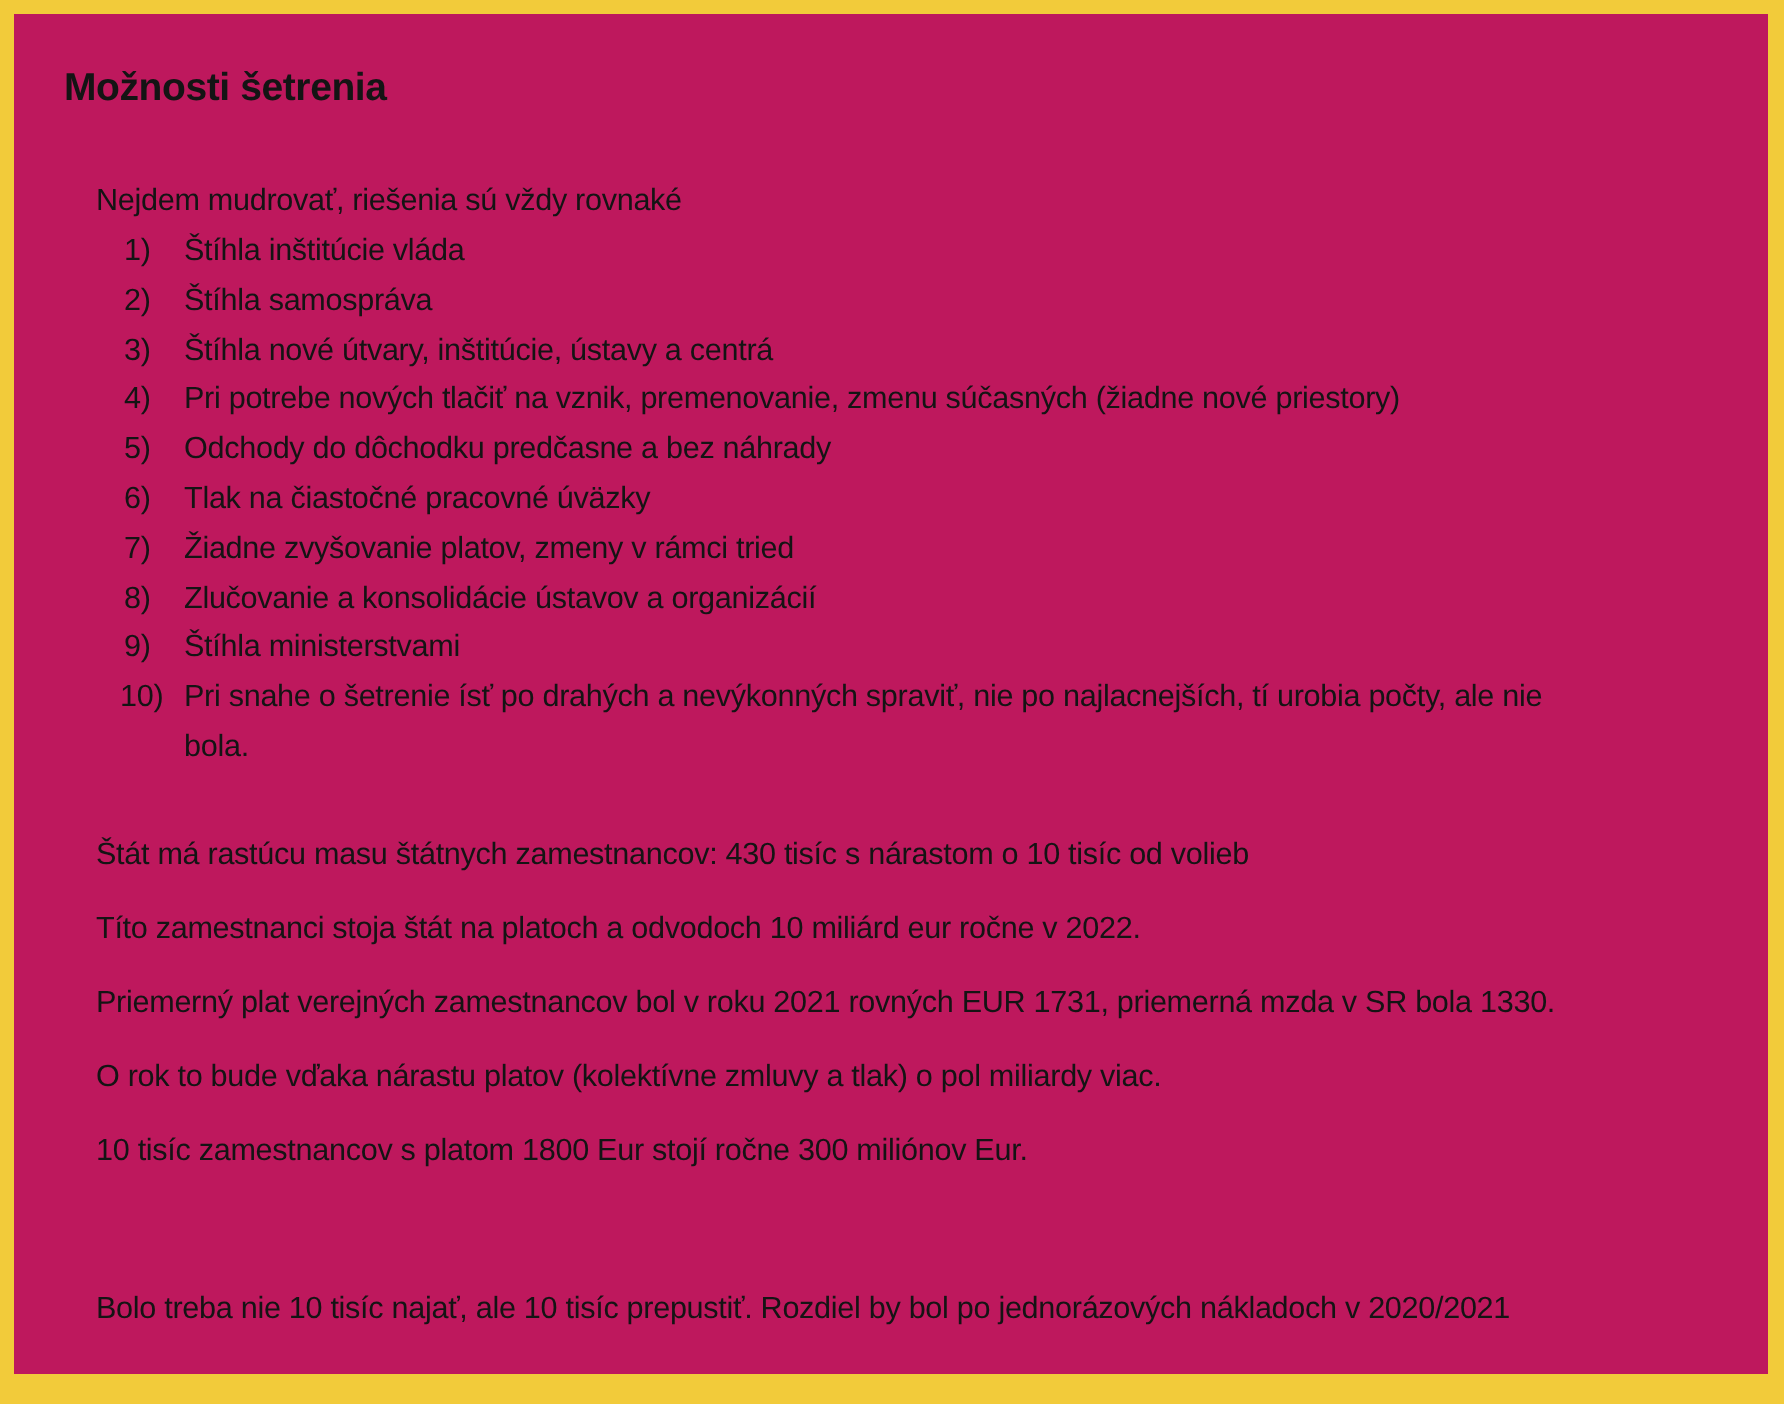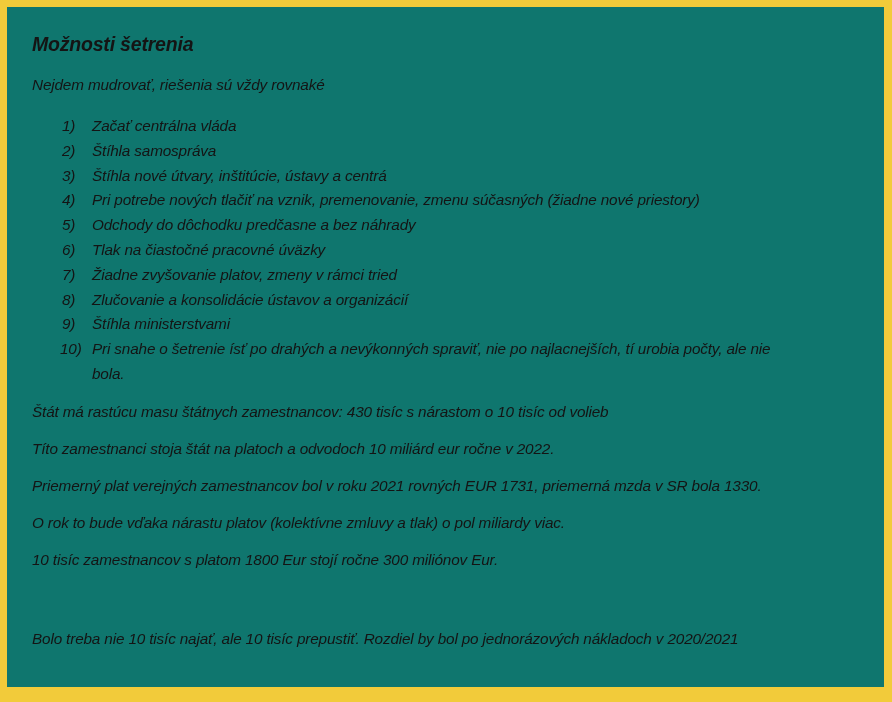--- a/index.html
+++ b/index.html
@@ -8,33 +8,32 @@
       background: #f2cb3a;
       position: relative;
       overflow: hidden;
       font-family: "Liberation Sans", "DejaVu Sans", sans-serif;
       color: #141414;
     }
     .page {
       position: absolute;
       left: 7px; top: 7px;
       width: 877px; height: 680px;
-      background: #0f766e;
-      font-style: italic;
+      background: #be185d;
     }
     .title {
       position: absolute; left: 25px; top: 26px;
       font-size: 19.5px; font-weight: bold; letter-spacing: -0.2px;
       margin: 0;
     }
     .text {
       position: absolute; left: 25px;
       font-size: 15.3px; letter-spacing: -0.15px;
       white-space: nowrap;
-      margin: 0;
+      margin: 16px;
     }
     .list { position: absolute; left: 26px; top: 107px; margin: 0; padding: 0; list-style: none; }
     .list li {
       position: relative;
       font-size: 15.3px; letter-spacing: -0.15px;
       line-height: 24.8px;
       padding-left: 59px;
       white-space: nowrap;
     }
     .list li .num { position: absolute; left: 29px; }
@@ -42,21 +41,21 @@
     .list li .wrap { display: block; }
   </style>
 </head>
 <body>
 
 <div class="page">
   <h1 class="title">Možnosti šetrenia</h1>
   <p class="text" style="top:69px">Nejdem mudrovať, riešenia sú vždy rovnaké</p>
 
   <ol class="list">
-    <li><span class="num">1)</span><span>Začať centrálna vláda</span></li>
+    <li><span class="num">1)</span><span>Štíhla inštitúcie vláda</span></li>
     <li><span class="num">2)</span><span>Štíhla samospráva</span></li>
     <li><span class="num">3)</span><span>Štíhla nové útvary, inštitúcie, ústavy a centrá</span></li>
     <li><span class="num">4)</span><span>Pri potrebe nových tlačiť na vznik, premenovanie, zmenu súčasných (žiadne nové priestory)</span></li>
     <li><span class="num">5)</span><span>Odchody do dôchodku predčasne a bez náhrady</span></li>
     <li><span class="num">6)</span><span>Tlak na čiastočné pracovné úväzky</span></li>
     <li><span class="num">7)</span><span>Žiadne zvyšovanie platov, zmeny v rámci tried</span></li>
     <li><span class="num">8)</span><span>Zlučovanie a konsolidácie ústavov a organizácií</span></li>
     <li><span class="num">9)</span><span>Štíhla ministerstvami</span></li>
     <li class="two-digit"><span class="num">10)</span><span>Pri snahe o šetrenie ísť po drahých a nevýkonných spraviť, nie po najlacnejších, tí urobia počty, ale nie</span><span class="wrap">bola.</span></li>
   </ol>

